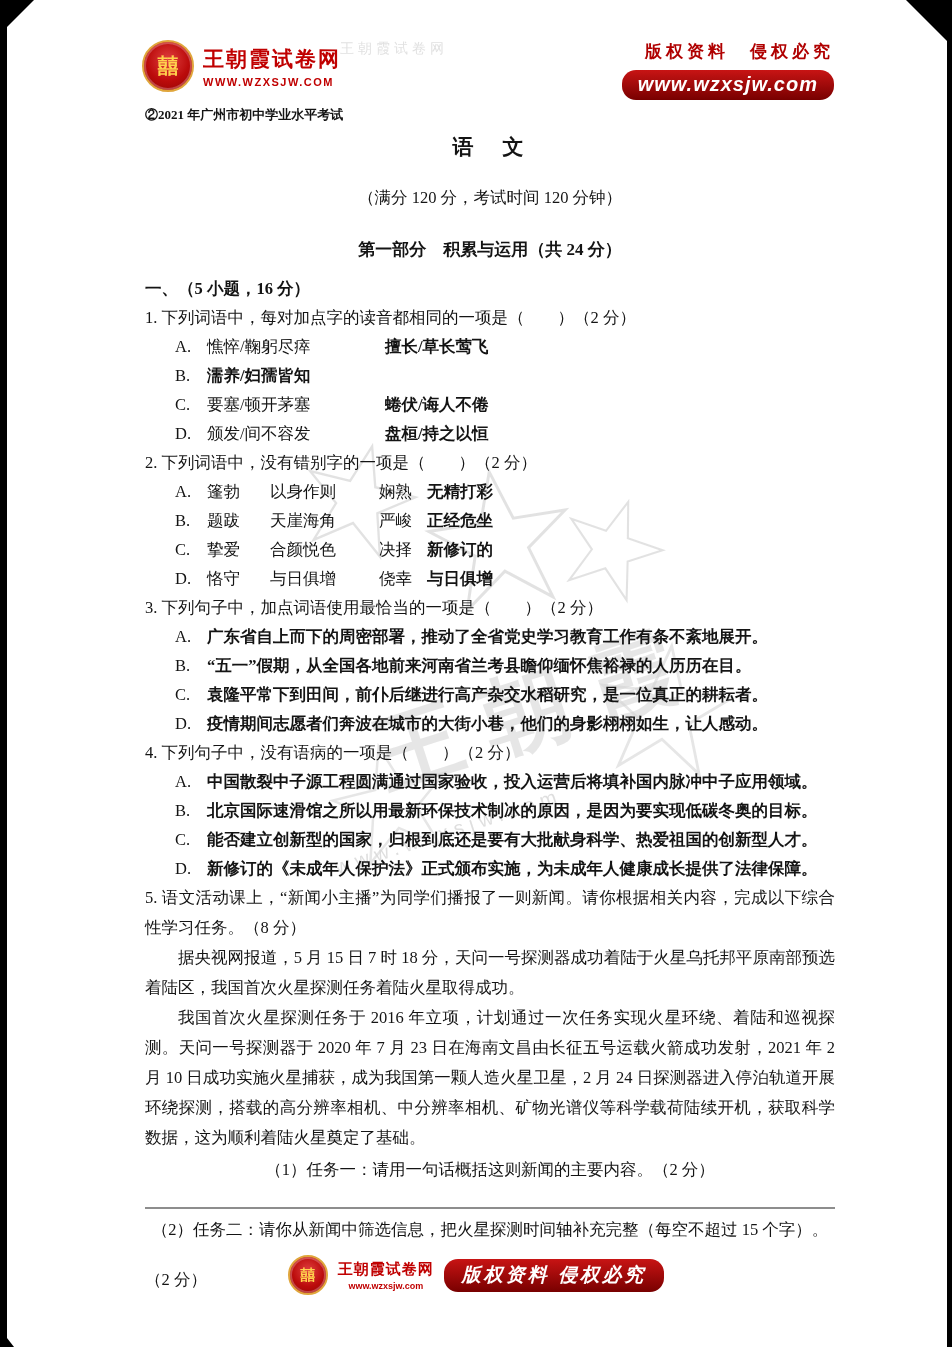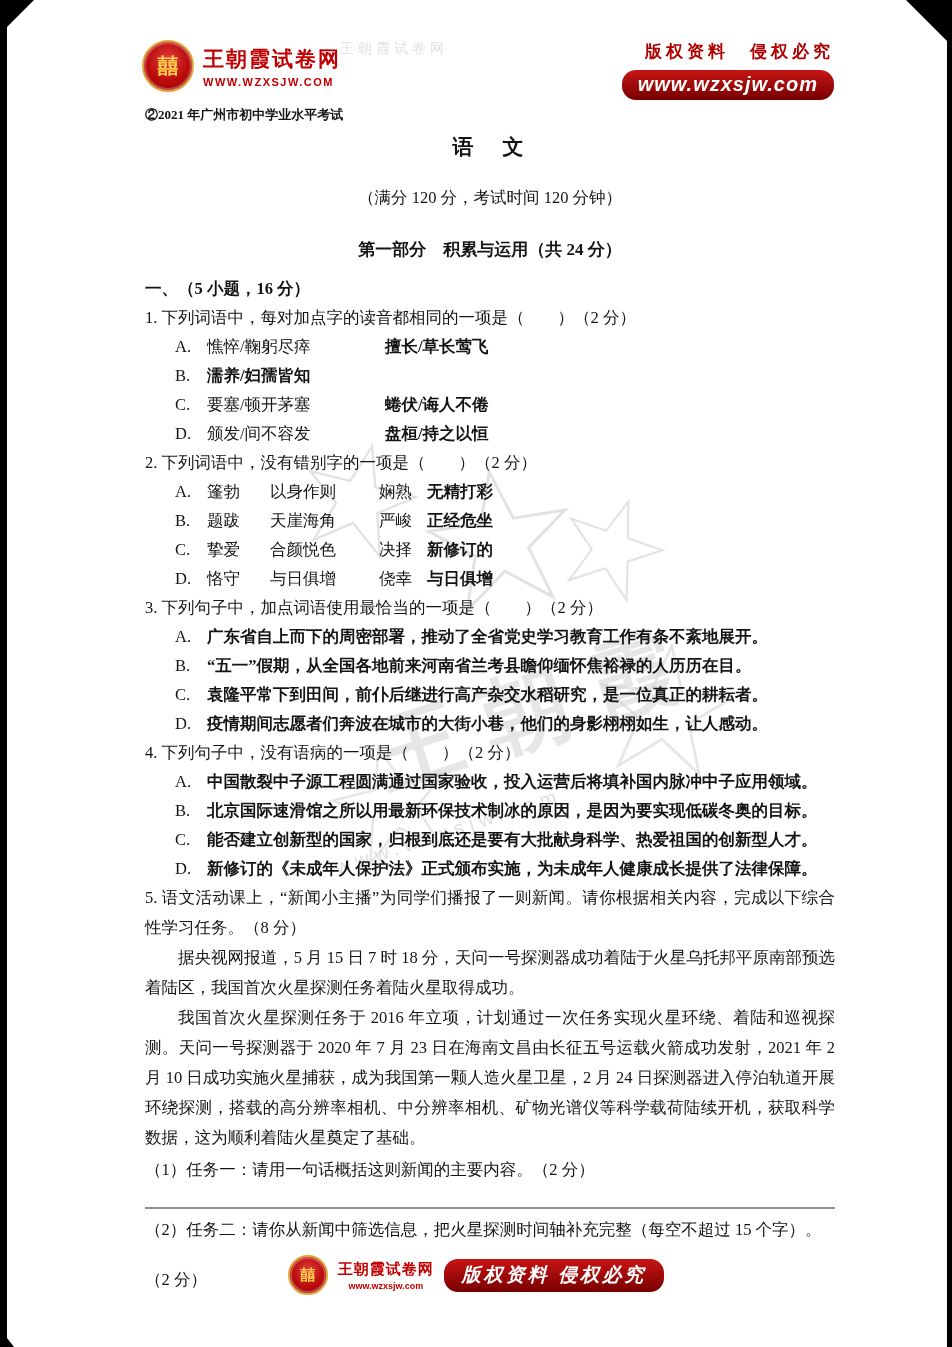--- a/index.html
+++ b/index.html
@@ -66,21 +66,21 @@
   .opt-row { display:flex; margin-left:30px; line-height:29px; }
   .opt-label { width:32px; flex:none; }
   .q1-pair1 { width:178px; flex:none; }
   .q2-w1 { width:63px; flex:none; }
   .q2-w2 { width:109px; flex:none; }
   .q2-w3 { width:48px; flex:none; }
   .opt-text { flex:1;font-weight:bold; }
 
   .q5 .stem { line-height:30px; text-align:justify; }
   .para { text-indent:2em; text-align:justify; line-height:30px; }
-  .task { line-height:30px; margin-top:2px; }
+  .task { line-height:30px; margin-top:2px;text-align:center; }
   .answer-line { height:14px; border-bottom:2px solid #8d8d8d; margin-top:8px; margin-bottom:6px; }
   .score { text-align:left; padding-right:55px; line-height:30px;margin-top:20px; }
 
   
   .footer { position:absolute; bottom:52px; left:0; width:100%; display:flex; justify-content:center; align-items:center; gap:10px; z-index:3; }
   .footer .seal { width:36px; height:36px; }
   .footer .seal-glyph { font-size:15px; }
   .footer-namecol { text-align:center; }
   .footer-name { color:#c00000; font-weight:bold; font-size:15px; letter-spacing:1px; font-family:"Liberation Sans",sans-serif; }
   .footer-url  { color:#c00000; font-size:9px; font-weight:bold; margin-top:2px; font-family:"Liberation Sans",sans-serif; }

